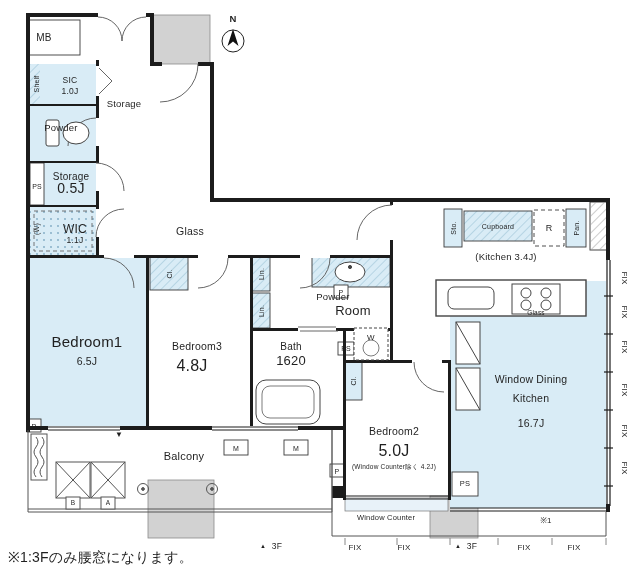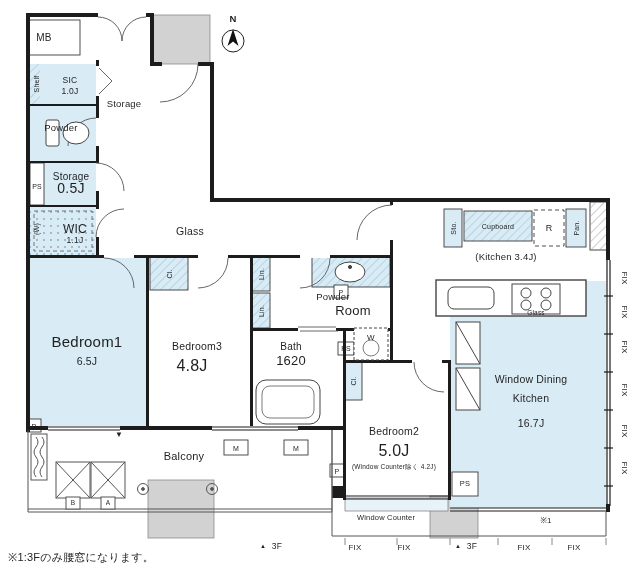--- a/index.html
+++ b/index.html
@@ -282,15 +282,15 @@
   <span class="lbl v2" style="left:624px;top:431px;font-size:8px">FIX</span>
   <span class="lbl v2" style="left:624px;top:468px;font-size:8px">FIX</span>
   <span class="lbl" style="left:263px;top:546px;font-size:6px">▲</span>
   <span class="lbl" style="left:277px;top:546px;font-size:8.5px">3F</span>
   <span class="lbl" style="left:355px;top:548px;font-size:8px">FIX</span>
   <span class="lbl" style="left:404px;top:548px;font-size:8px">FIX</span>
   <span class="lbl" style="left:458px;top:546px;font-size:6px">▲</span>
   <span class="lbl" style="left:472px;top:546px;font-size:8.5px">3F</span>
   <span class="lbl" style="left:524px;top:548px;font-size:8px">FIX</span>
   <span class="lbl" style="left:574px;top:548px;font-size:8px">FIX</span>
-  <span class="lbl la" style="left:8px;top:557px;font-size:11px">※1:3Fのみ腰窓になります。</span>
+  <span class="lbl la" style="left:8px;top:557px;font-size:14px">※1:3Fのみ腰窓になります。</span>
 
 </div>
 
 </body></html>

